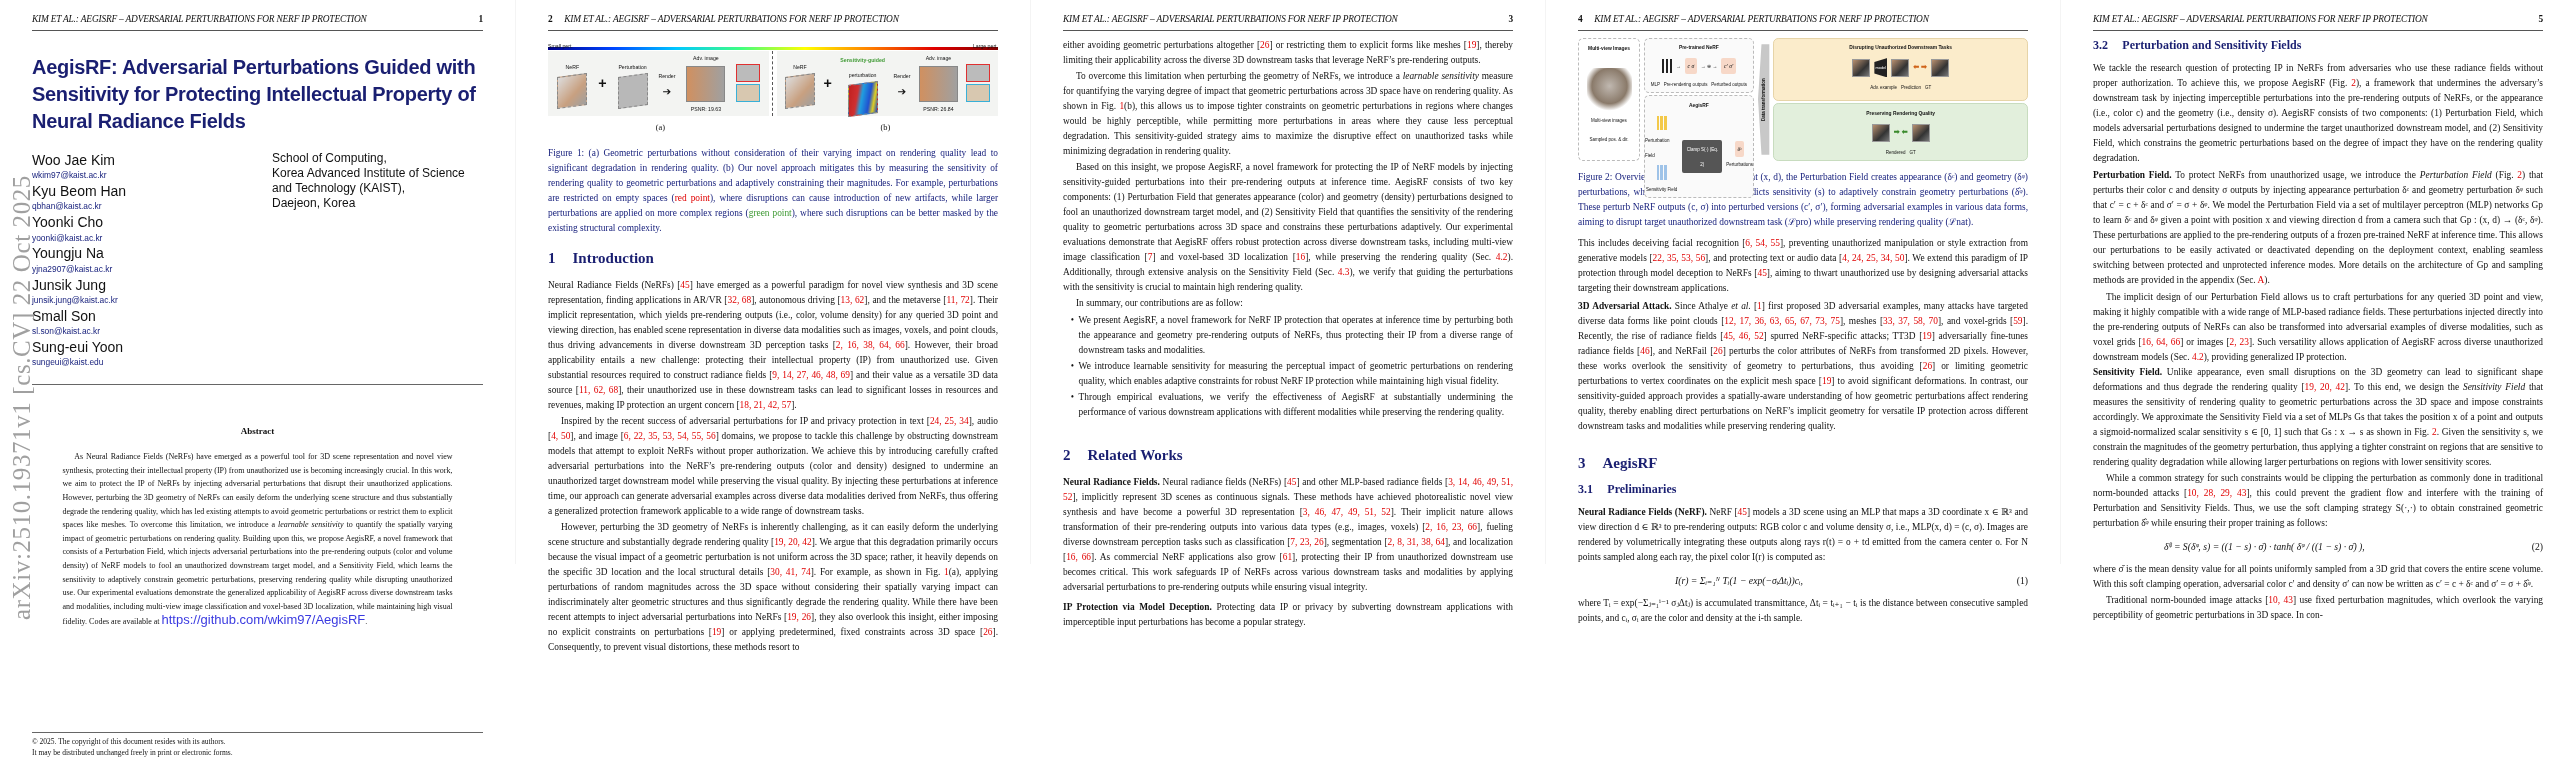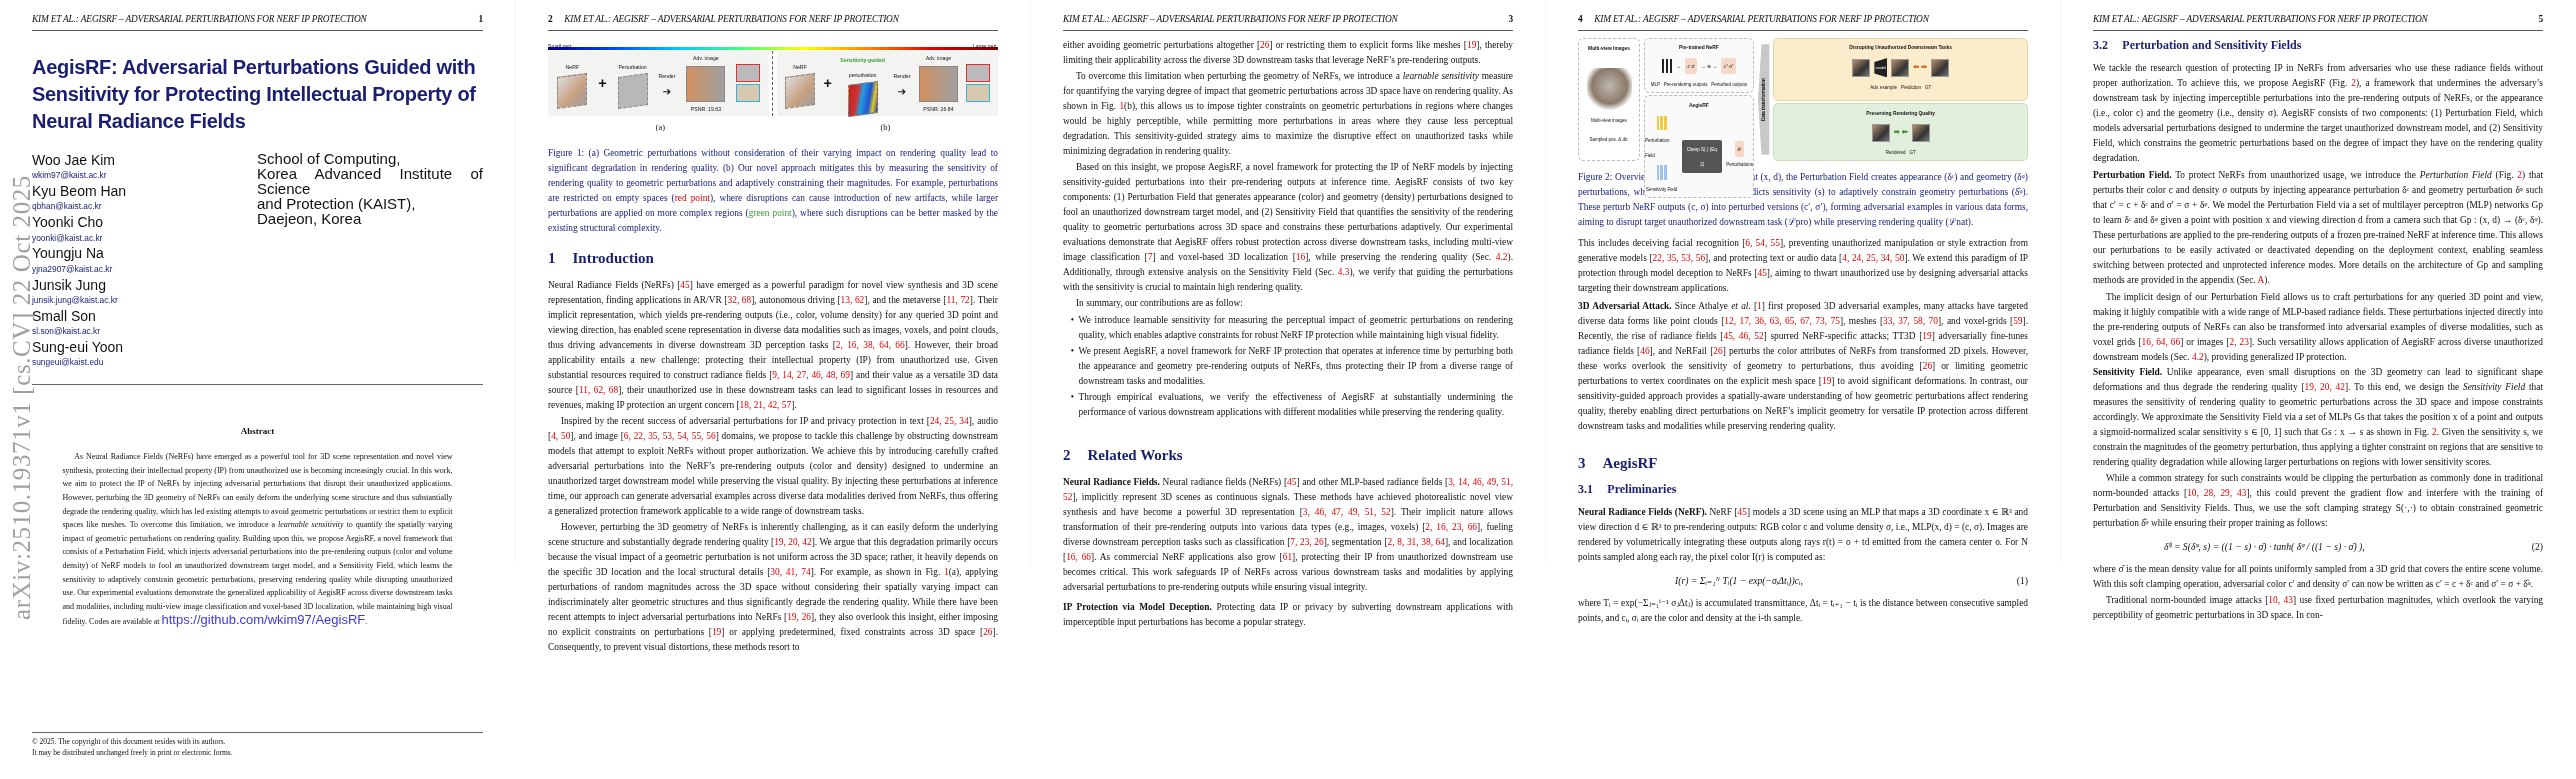--- a/index.html
+++ b/index.html
@@ -10,21 +10,21 @@
   .page + .page { border-left: 0.6px solid #f4f4f4; }
   .runhead { height: 31px; display: flex; align-items: flex-end; justify-content: space-between; font-style: italic; font-size: 9.4px; padding-bottom: 2.6px; border-bottom: 0.8px solid #555; letter-spacing: -0.2px; }
   .runhead .num { font-style: normal; font-weight: bold; }
   .runhead .lnum { margin-right: 11.7px; }
   .runhead .left { display:flex; }
   .cite { color: #e00000; }
   .greencite { color: #3f9a34; }
   h1.title { font-family: "Liberation Sans", "DejaVu Sans", sans-serif; color: #1a1f71; font-size: 20px; line-height: 27px; font-weight: bold; margin-top: 23.4px; text-align: left; letter-spacing: -0.3px; }
   .authors { display: flex; margin-top: 15.6px; font-family: "Liberation Sans", sans-serif; }
   .authors .col1 { width: 240px; }
-  .authors .col2 { font-size: 15px; line-height: 15px; }
+  .authors .col2 { font-size: 12px; line-height: 15px; }
   .author-name { font-size: 14px; line-height: 14.3px; margin-top: 1.9px; }
   .author-email { font-size: 8.4px; line-height: 13px; color: #1a237e; }
   .rule { border-top: 0.8px solid #666; margin-top: 14.3px; }
   .abstract-h { text-align: center; font-weight: bold; font-size: 9px; margin-top: 39px; }
   .abstract { font-size: 8px; line-height: 13.6px; padding: 0 30.5px; margin-top: 11.7px; text-align: justify; }
   .abstract p { text-indent: 11.7px; }
   .mono { font-family: Liberation Sans, sans-serif; color: #3a3ae0; font-size: 13px; }
   .copyright { position: absolute; left: 32px; right: 32px; top: 732px; border-top: 0.8px solid #666; padding-top: 2.6px; font-size: 7.5px; line-height: 11.7px; text-align: left; }
   .arxiv { position: absolute; left: 14.3px; top: 620px; transform: rotate(-90deg); transform-origin: left top; font-family: "Liberation Serif", serif; color: #a0a0a0; font-size: 25px; letter-spacing: 0.6px; white-space: nowrap; }
   p.par { text-indent: 13px; margin-top: 1.3px; }
@@ -100,21 +100,21 @@
         <div><div class="author-name">Kyu Beom Han</div><a class="author-email">qbhan@kaist.ac.kr</a></div>
         <div><div class="author-name">Yoonki Cho</div><a class="author-email">yoonki@kaist.ac.kr</a></div>
         <div><div class="author-name">Youngju Na</div><a class="author-email">yjna2907@kaist.ac.kr</a></div>
         <div><div class="author-name">Junsik Jung</div><a class="author-email">junsik.jung@kaist.ac.kr</a></div>
         <div><div class="author-name">Small Son</div><a class="author-email">sl.son@kaist.ac.kr</a></div>
         <div><div class="author-name">Sung-eui Yoon</div><a class="author-email">sungeui@kaist.edu</a></div>
       </div>
       <div class="col2">
         <div>School of Computing,</div>
         <div>Korea Advanced Institute of Science</div>
-        <div>and Protection (KAIST),</div>
+        <div>and Technology (KAIST),</div>
         <div>Daejeon, Korea</div>
       </div>
     </div>
     <div class="rule"></div>
     <div class="abstract-h">Abstract</div>
     <div class="abstract">
       <p><span>As Neural Radiance Fields (NeRFs) have emerged as a powerful tool for 3D scene representation and novel view synthesis, protecting their intellectual property (IP) from unauthorized use is becoming increasingly crucial. In this work, we aim to protect the IP of NeRFs by injecting adversarial perturbations that disrupt their unauthorized applications. However, perturbing the 3D geometry of NeRFs can easily deform the underlying scene structure and thus substantially degrade the rendering quality, which has led existing attempts to avoid geometric perturbations or restrict them to explicit spaces like meshes.  To overcome this limitation, we introduce a </span><span class="it">learnable sensitivity</span><span> to quantify the spatially varying impact of geometric perturbations on rendering quality.  Building upon this, we propose AegisRF, a novel framework that consists of a Perturbation Field, which injects adversarial perturbations into the pre-rendering outputs (color and volume density) of NeRF models to fool an unauthorized downstream target model, and a Sensitivity Field, which learns the sensitivity to adaptively constrain geometric perturbations, preserving rendering quality while disrupting unauthorized use. Our experimental evaluations demonstrate the generalized applicability of AegisRF across diverse downstream tasks and modalities, including multi-view image classification and voxel-based 3D localization, while maintaining high visual fidelity.  Codes are available at </span><a class="mono">https://github.com/wkim97/AegisRF</a>.</p>
     </div>
     <div class="copyright">
       <div>© 2025. The copyright of this document resides with its authors.</div>
@@ -214,22 +214,22 @@
       <span>either avoiding geometric perturbations altogether [</span><a class="cite">26</a><span>] or restricting them to explicit forms like meshes [</span><a class="cite">19</a><span>], thereby limiting their applicability across the diverse 3D downstream tasks that leverage NeRF’s pre-rendering outputs.</span>
     </p>
     <p class="par">
       <span>To overcome this limitation when perturbing the geometry of NeRFs, we introduce a </span><span class="it">learnable sensitivity</span><span> measure for quantifying the varying degree of impact that geometric perturbations across 3D space have on rendering quality. As shown in Fig. </span><a class="cite">1</a><span>(b), this allows us to impose tighter constraints on geometric perturbations in regions where changes would be highly perceptible, while permitting more perturbations in areas where they cause less perceptual degradation.  This sensitivity-guided strategy aims to maximize the disruptive effect on unauthorized tasks while minimizing degradation in rendering quality.</span>
     </p>
     <p class="par">
       <span>Based on this insight, we propose AegisRF, a novel framework for protecting the IP of NeRF models by injecting sensitivity-guided perturbations into their pre-rendering outputs at inference time.  AegisRF consists of two key components: (1) Perturbation Field that generates appearance (color) and geometry (density) perturbations designed to fool an unauthorized downstream target model, and (2) Sensitivity Field that quantifies the sensitivity of the rendering quality to geometric perturbations across 3D space and constrains these perturbations adaptively. Our experimental evaluations demonstrate that AegisRF offers robust protection across diverse downstream tasks, including multi-view image classification [</span><a class="cite">7</a><span>] and voxel-based 3D localization [</span><a class="cite">16</a><span>], while preserving the rendering quality (Sec. </span><a class="cite">4.2</a><span>). Additionally, through extensive analysis on the Sensitivity Field (Sec. </span><a class="cite">4.3</a><span>), we verify that guiding the perturbations with the sensitivity is crucial to maintain high rendering quality.</span>
     </p>
     <p class="par">In summary, our contributions are as follow:</p>
     <ul class="contrib">
+      <li>We present AegisRF, a novel framework for NeRF IP protection that operates at inference time by perturbing both the appearance and geometry pre-rendering outputs of NeRFs, thus protecting their IP from a diverse range of downstream tasks and modalities.</li>
       <li>We introduce learnable sensitivity for measuring the perceptual impact of geometric perturbations on rendering quality, which enables adaptive constraints for robust NeRF IP protection while maintaining high visual fidelity.</li>
-      <li>We present AegisRF, a novel framework for NeRF IP protection that operates at inference time by perturbing both the appearance and geometry pre-rendering outputs of NeRFs, thus protecting their IP from a diverse range of downstream tasks and modalities.</li>
       <li>Through empirical evaluations, we verify the effectiveness of AegisRF at substantially undermining the performance of various downstream applications with different modalities while preserving the rendering quality.</li>
     </ul>
     <h2 class="sec" style="margin-top:26px;"><span class="n">2</span><span>Related Works</span></h2>
     <p class="par noind">
       <span class="bold">Neural Radiance Fields.</span><span>  Neural radiance fields (NeRFs) [</span><a class="cite">45</a><span>] and other MLP-based radiance fields [</span><a class="cite">3, 14, 46, 49, 51, 52</a><span>], implicitly represent 3D scenes as continuous signals. These methods have achieved photorealistic novel view synthesis and have become a powerful 3D representation [</span><a class="cite">3, 46, 47, 49, 51, 52</a><span>]. Their implicit nature allows transformation of their pre-rendering outputs into various data types (e.g., images, voxels) [</span><a class="cite">2, 16, 23, 66</a><span>], fueling diverse downstream perception tasks such as classification [</span><a class="cite">7, 23, 26</a><span>], segmentation [</span><a class="cite">2, 8, 31, 38, 64</a><span>], and localization [</span><a class="cite">16, 66</a><span>].  As commercial NeRF applications also grow [</span><a class="cite">61</a><span>], protecting their IP from unauthorized downstream use becomes critical.  This work safeguards IP of NeRFs across various downstream tasks and modalities by applying adversarial perturbations to pre-rendering outputs while ensuring visual integrity.</span>
     </p>
     <p class="par noind" style="margin-top:5.2px;">
       <span class="bold">IP Protection via Model Deception.</span><span>  Protecting data IP or privacy by subverting downstream applications with imperceptible input perturbations has become a popular strategy.</span>
     </p>
   </div>

